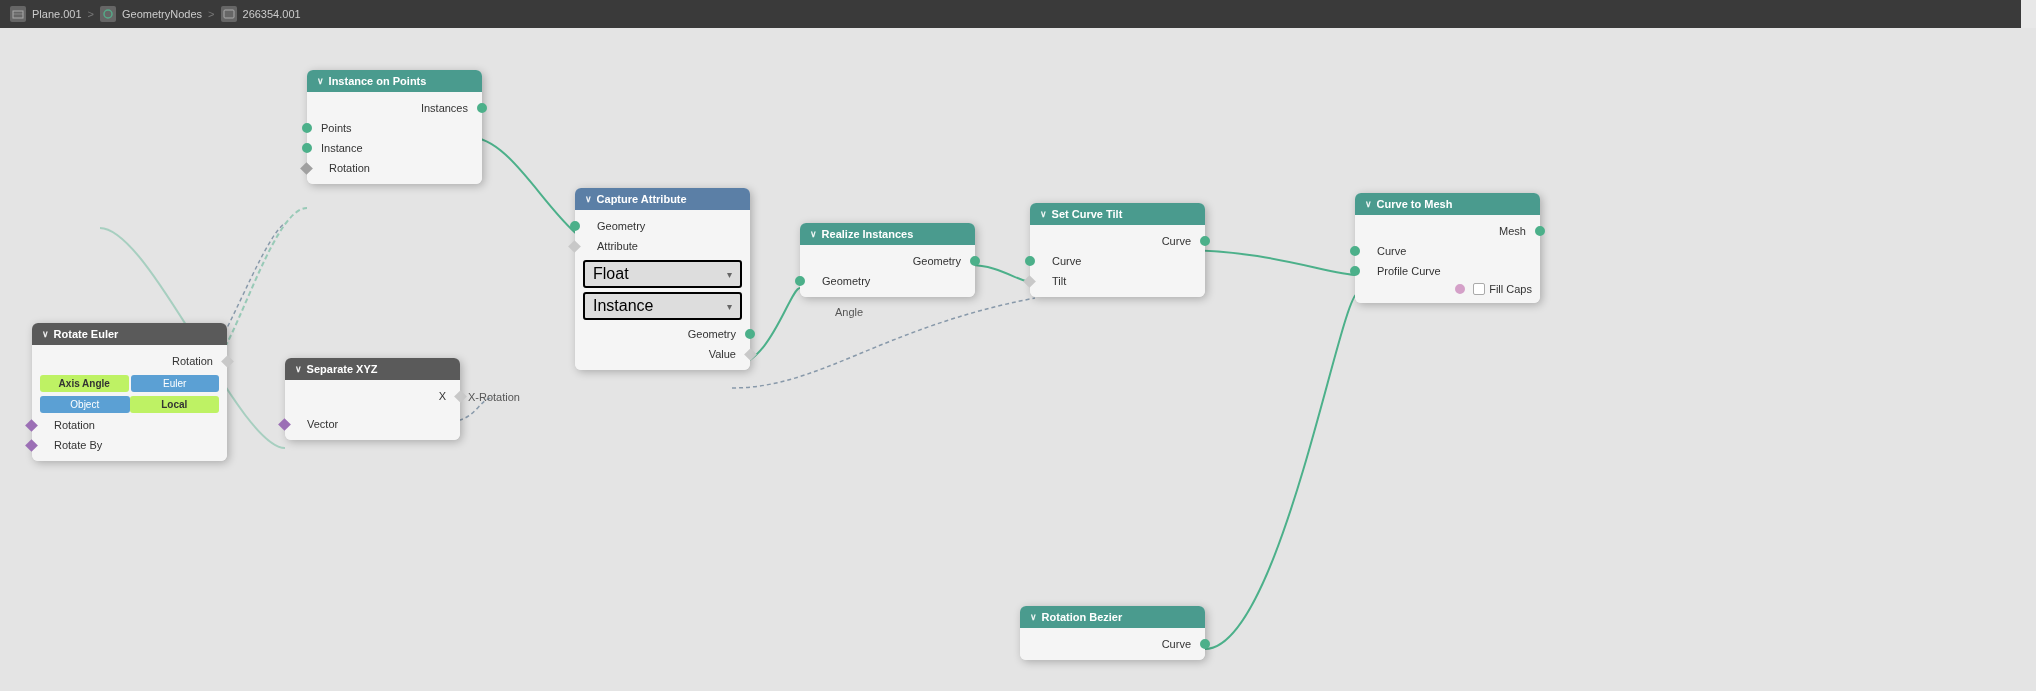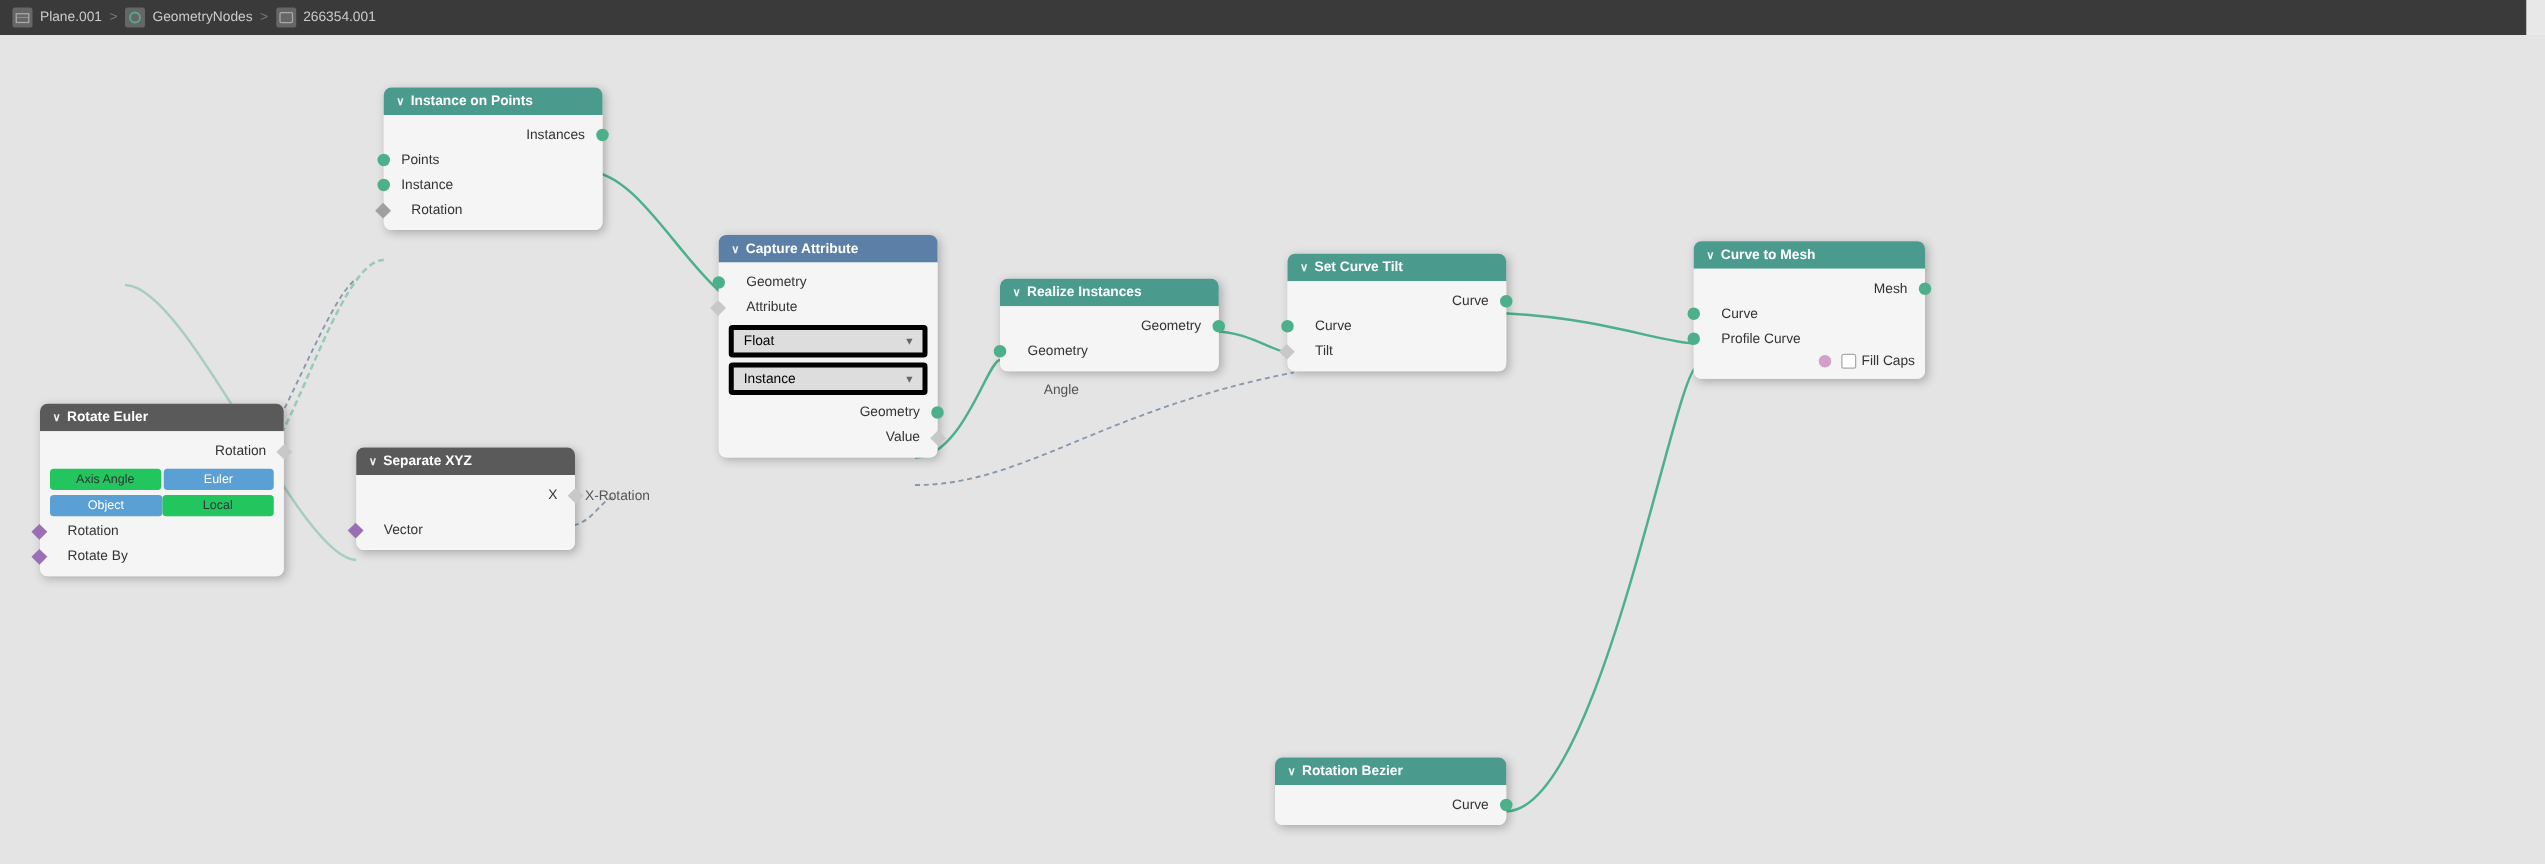--- a/index.html
+++ b/index.html
@@ -122,24 +122,24 @@
       transform: rotate(45deg);
       width: 9px; height: 9px;
       background: #a0a0a0;
       border: none;
     }
 
     
     .node-dropdown {
       margin: 4px 8px;
       background: #ddd;
-      border: 4px solid #000000;
+      border: 2px solid #000000;
       border-radius: 3px;
       padding: 3px 8px;
-      font-size: 11px;
+      font-size: 16px;
       display: flex;
       align-items: center;
       justify-content: space-between;
       cursor: pointer;
     }
     .node-dropdown::after {
       content: '▾';
       font-size: 10px;
       color: #666;
     }
@@ -157,21 +157,21 @@
     }
     .re-btn {
       flex: 1;
       padding: 3px 0;
       text-align: center;
       font-size: 10px;
       border-radius: 3px;
       cursor: pointer;
     }
     .re-btn.active { background: #5ba0d4; color: #fff; }
-    .re-btn.inactive { background: #22c55e; color: #333; }
+    .re-btn.inactive { background: #bef264; color: #333; font-weight: bold; }
     .re-btn-row2 {
       display: flex;
       margin: 2px 8px;
       gap: 0;
     }
 
     
     .connections-svg {
       position: absolute;
       top: 0; left: 0;

